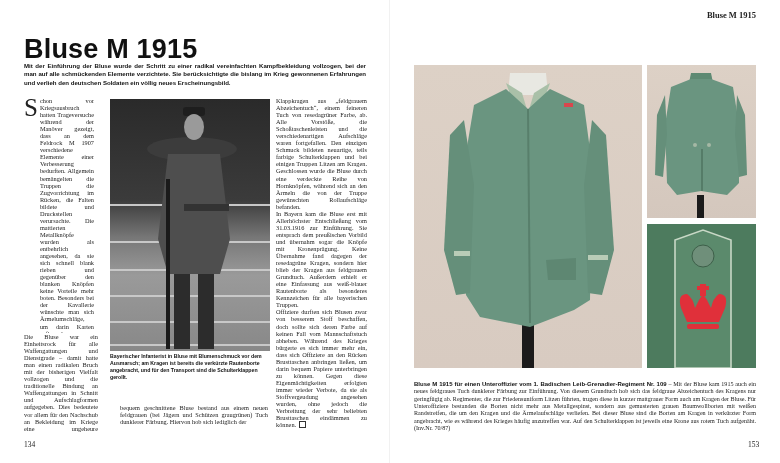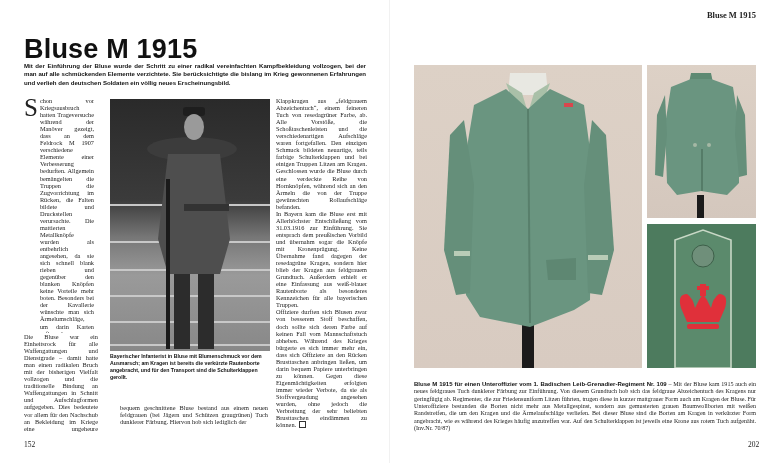--- a/index.html
+++ b/index.html
@@ -65,28 +65,28 @@
   <div class="col col4">
     <p>Klappkragen aus „feldgrauem Abzeichentuch“, einem feineren Tuch von resedagrüner Farbe, ab. Alle Vorstöße, die Schoßtaschenleisten und die verschiedenartigen Aufschläge waren fortgefallen. Den einzigen Schmuck bildeten neuartige, teils farbige Schulterklappen und bei einigen Truppen Litzen am Kragen. Geschlossen wurde die Bluse durch eine verdeckte Reihe von Hornknöpfen, während sich an den Ärmeln die von der Truppe gewünschten Rollaufschläge befanden.</p>
     <p>In Bayern kam die Bluse erst mit Allerhöchster Entschließung vom 31.03.1916 zur Einführung. Sie entsprach dem preußischen Vorbild und übernahm sogar die Knöpfe mit Kronenprägung. Keine Übernahme fand dagegen der resedagrüne Kragen, sondern hier blieb der Kragen aus feldgrauem Grundtuch. Außerdem erhielt er eine Einfassung aus weiß-blauer Rautenborte als besonderes Kennzeichen für alle bayerischen Truppen.</p>
     <p><span>Offiziere durften sich Blusen zwar von besserem Stoff beschaffen, doch sollte sich deren Farbe auf keinen Fall vom Mannschaftstuch abheben. Während des Krieges bürgerte es sich immer mehr ein, dass sich Offiziere an den Rücken Brusttaschen anbringen ließen, um darin bequem Papiere unterbringen zu können. Gegen diese Eigenmächtigkeiten erfolgten immer wieder Verbote, da sie als Stoffvergeudung angesehen wurden, ohne jedoch die Verbreitung der sehr beliebten Brusttaschen eindämmen zu können.</span><span class="end-mark"></span></p>
   </div>
 
   <div class="col col3" style="left:120px;width:148px;">
     <p>bequem geschnittene Bluse bestand aus einem neuen feldgrauen (bei Jägern und Schützen graugrünen) Tuch dunklerer Färbung. Hiervon hob sich lediglich der</p>
   </div>
 
-  <span class="pnum pnum-left">152</span>
+  <span class="pnum pnum-left">134</span>
 </div>
 
 <div class="gutter"></div>
 
 <div class="page right">
   <span class="running-head">Bluse M 1915</span>
-  <span class="pnum" style="left:358px;top:440px;">202</span>
+  <span class="pnum" style="left:358px;top:440px;">153</span>
 </div>
 
 <div class="photo-front">
   <svg width="228" height="303" viewBox="0 0 228 303">
     <rect x="108" y="255" width="12" height="48" fill="#1b1b1b"></rect>
     <path d="M96 8 L132 8 L134 30 L94 30 Z" fill="#e8e8e2"></path>
     <path d="M92 18 L108 28 L114 48 L104 52 Z" fill="#a9c0a8"></path>
     <path d="M136 18 L120 28 L114 48 L124 52 Z" fill="#a9c0a8"></path>
     <path d="M60 40 L92 24 L114 44 L136 24 L170 40 L178 100 L176 235 L160 245 L116 262 L66 252 L52 230 L50 100 Z" fill="#6a9580"></path>
     <path d="M50 55 L36 70 L30 185 L42 230 L56 228 L60 120 Z" fill="#658f7a"></path>

